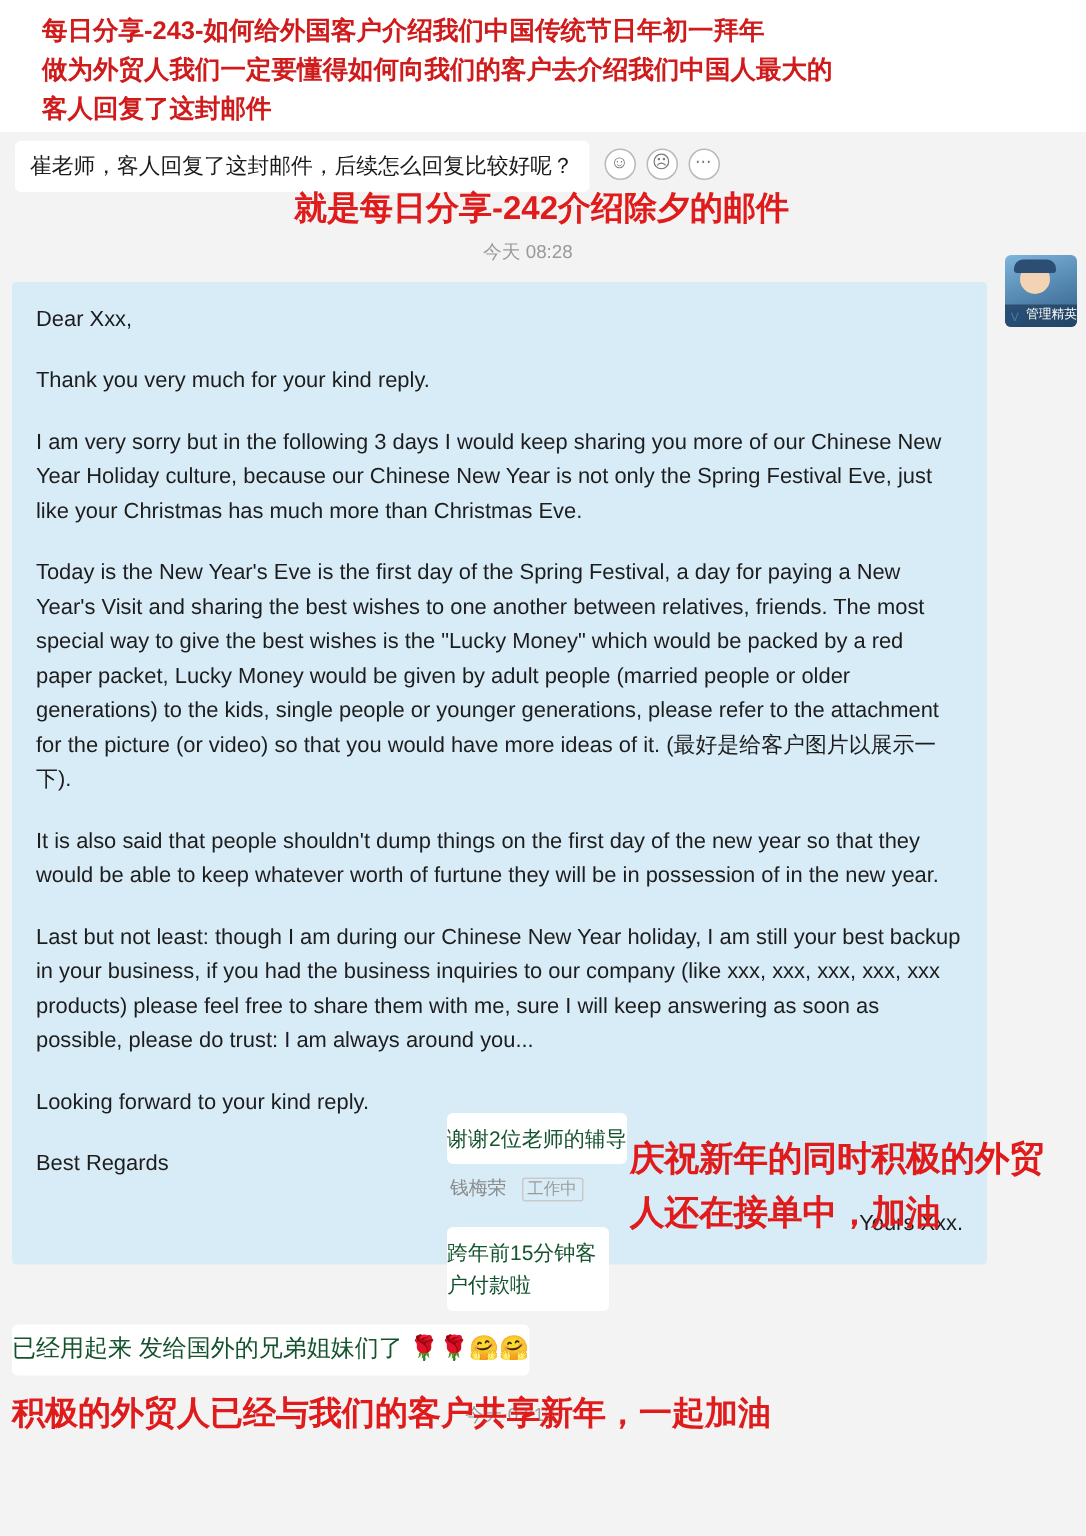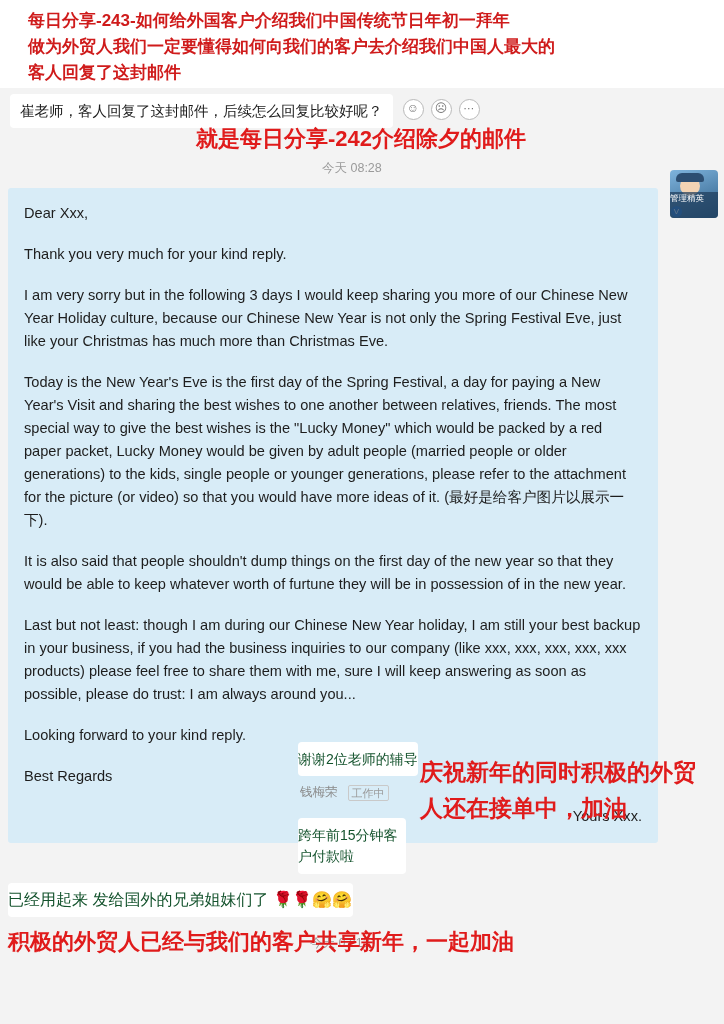--- a/index.html
+++ b/index.html
@@ -147,26 +147,26 @@
     width: 28px;
     height: 9px;
     border-radius: 6px 6px 2px 2px;
     background: #2c4e72;
   }
   .avatar-name {
     position: absolute;
     left: 0;
     bottom: 0;
     width: 100%;
-    height: 26px;
+    height: 15px;
     background: rgba(30,60,90,0.72);
     color: #fff;
     font-size: 8.5px;
     line-height: 13px;
-    text-align: left;
+    text-align: right;
   }
   .avatar-badge {
     position: absolute;
     left: 1px;
     bottom: 1px;
     width: 11px;
     height: 11px;
     border-radius: 50%;
     background: #2f7fd4;
     color: #fff;

